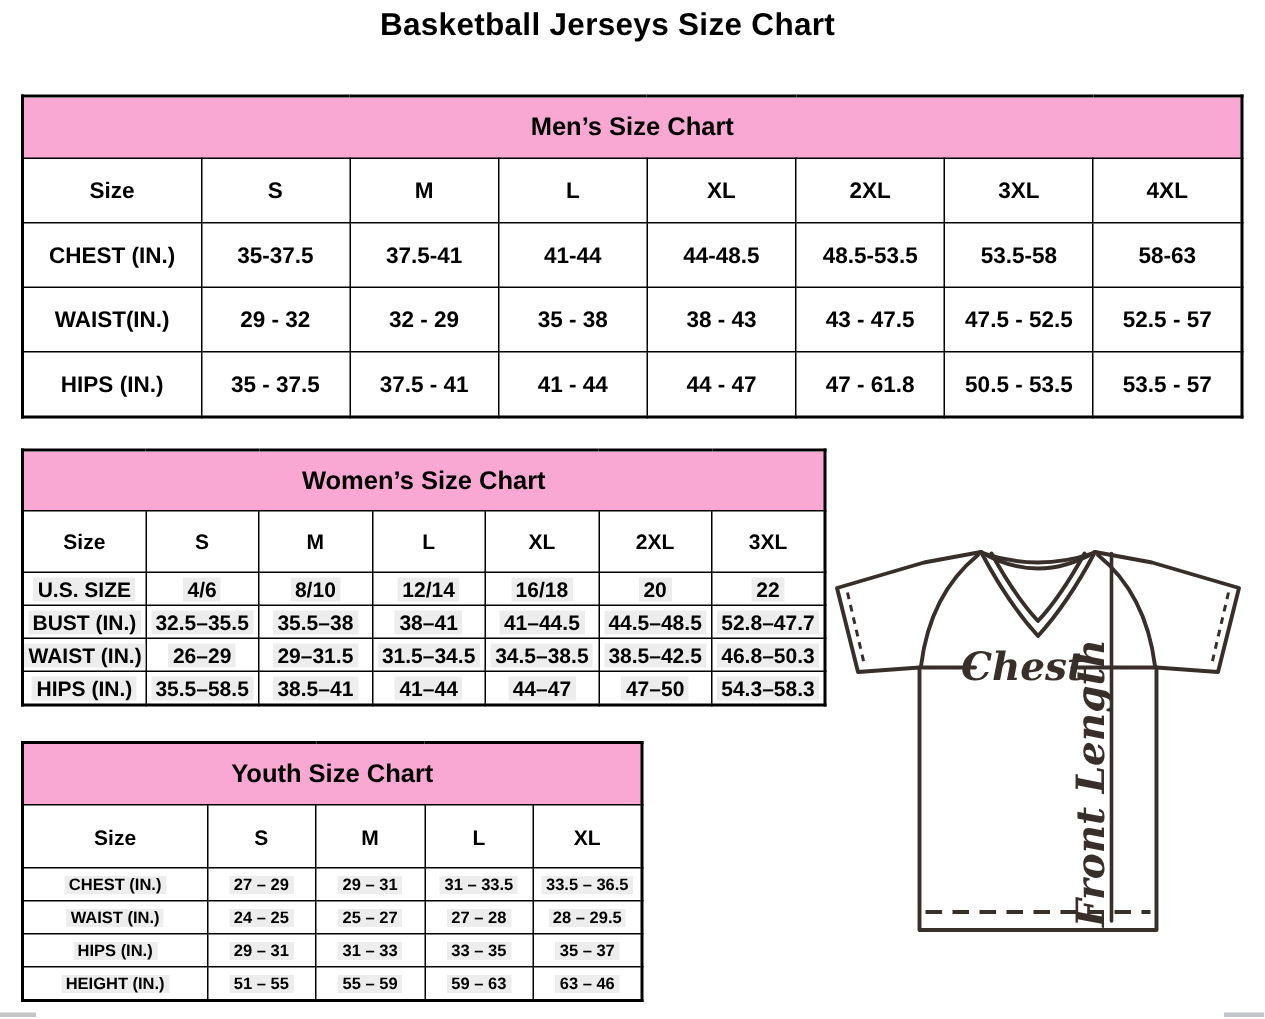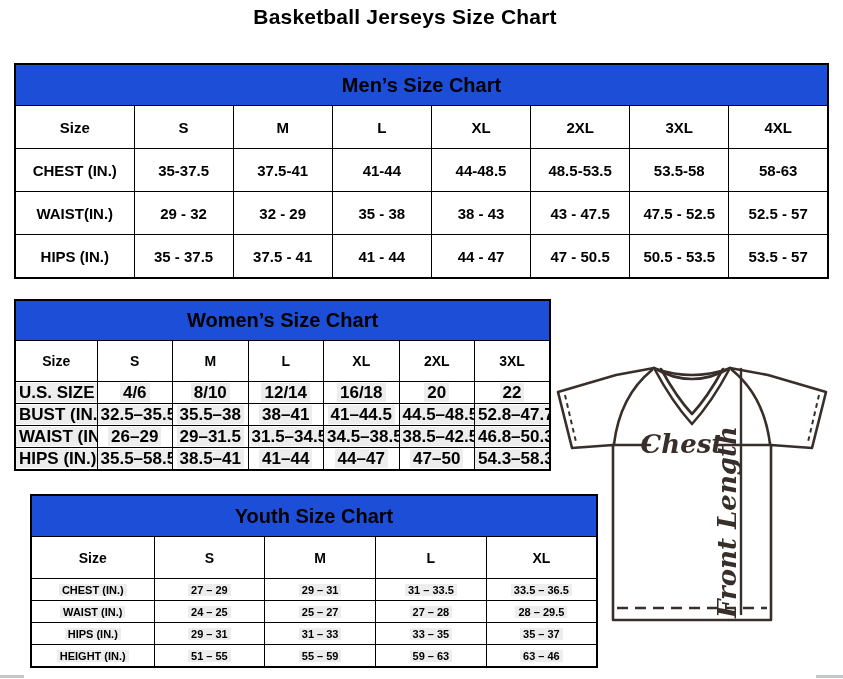--- a/index.html
+++ b/index.html
@@ -12,35 +12,35 @@
     font-size:21px;font-weight:bold;letter-spacing:0.2px;
   }
   table.size-table{
     position:absolute;border-collapse:collapse;table-layout:fixed;
     border:2px solid #000;background:#fff;
   }
   table.size-table td{
     border:1px solid #000;text-align:center;vertical-align:middle;
     font-weight:bold;padding:0;overflow:hidden;white-space:nowrap;
   }
-  tr.t-title td{background:#1d4ed8;font-size:20px;}
+  tr.t-title td{background:#f9a8d4;font-size:17px;}
   tr.t-head td{font-size:15px;}
   tr.t-data td{font-size:15px;}
   
   #mens-table{left:14px;top:63px;width:815px;}
   #mens-table tr.t-title td{height:40px;}
   #mens-table tr.t-head td{height:42px;}
   #mens-table tr.t-data td{height:42px;}
   
   #womens-table{left:14px;top:299px;width:537px;padding-left:44px;}
   #womens-table tr.t-title td{height:39px;}
   #womens-table tr.t-head td{height:40px;font-size:14px;}
-  #womens-table tr.t-data td{height:21px;font-size:17px;}
-  
-  #youth-table{left:30px;top:494px;width:568px;}
+  #womens-table tr.t-data td{height:21px;font-size:14px;}
+  
+  #youth-table{left:14px;top:494px;width:415px;}
   #youth-table tr.t-title td{height:40px;}
   #youth-table tr.t-head td{height:41px;font-size:14px;}
   #youth-table tr.t-data td{height:21px;font-size:11px;}
   span.hl{background:#ededed;padding:0 3px;}
   
   #jersey{position:absolute;left:554px;top:356px;width:289px;height:316px;}
   #jersey text{
     font-family:"DejaVu Serif","Liberation Serif",serif;
     font-style:italic;font-weight:bold;fill:#382e2a;
   }
@@ -93,21 +93,21 @@
           <td>43 - 47.5</td>
           <td>47.5 - 52.5</td>
           <td>52.5 - 57</td>
         </tr>
         <tr class="t-data">
           <td>HIPS (IN.)</td>
           <td>35 - 37.5</td>
           <td>37.5 - 41</td>
           <td>41 - 44</td>
           <td>44 - 47</td>
-          <td>47 - 50.5</td>
+          <td>47 - 61.8</td>
           <td>50.5 - 53.5</td>
           <td>53.5 - 57</td>
         </tr>
       </tbody>
     </table>
 
   <table id="womens-table" class="size-table">
     <colgroup>
         <col style="width:82px">
         <col span="6">

